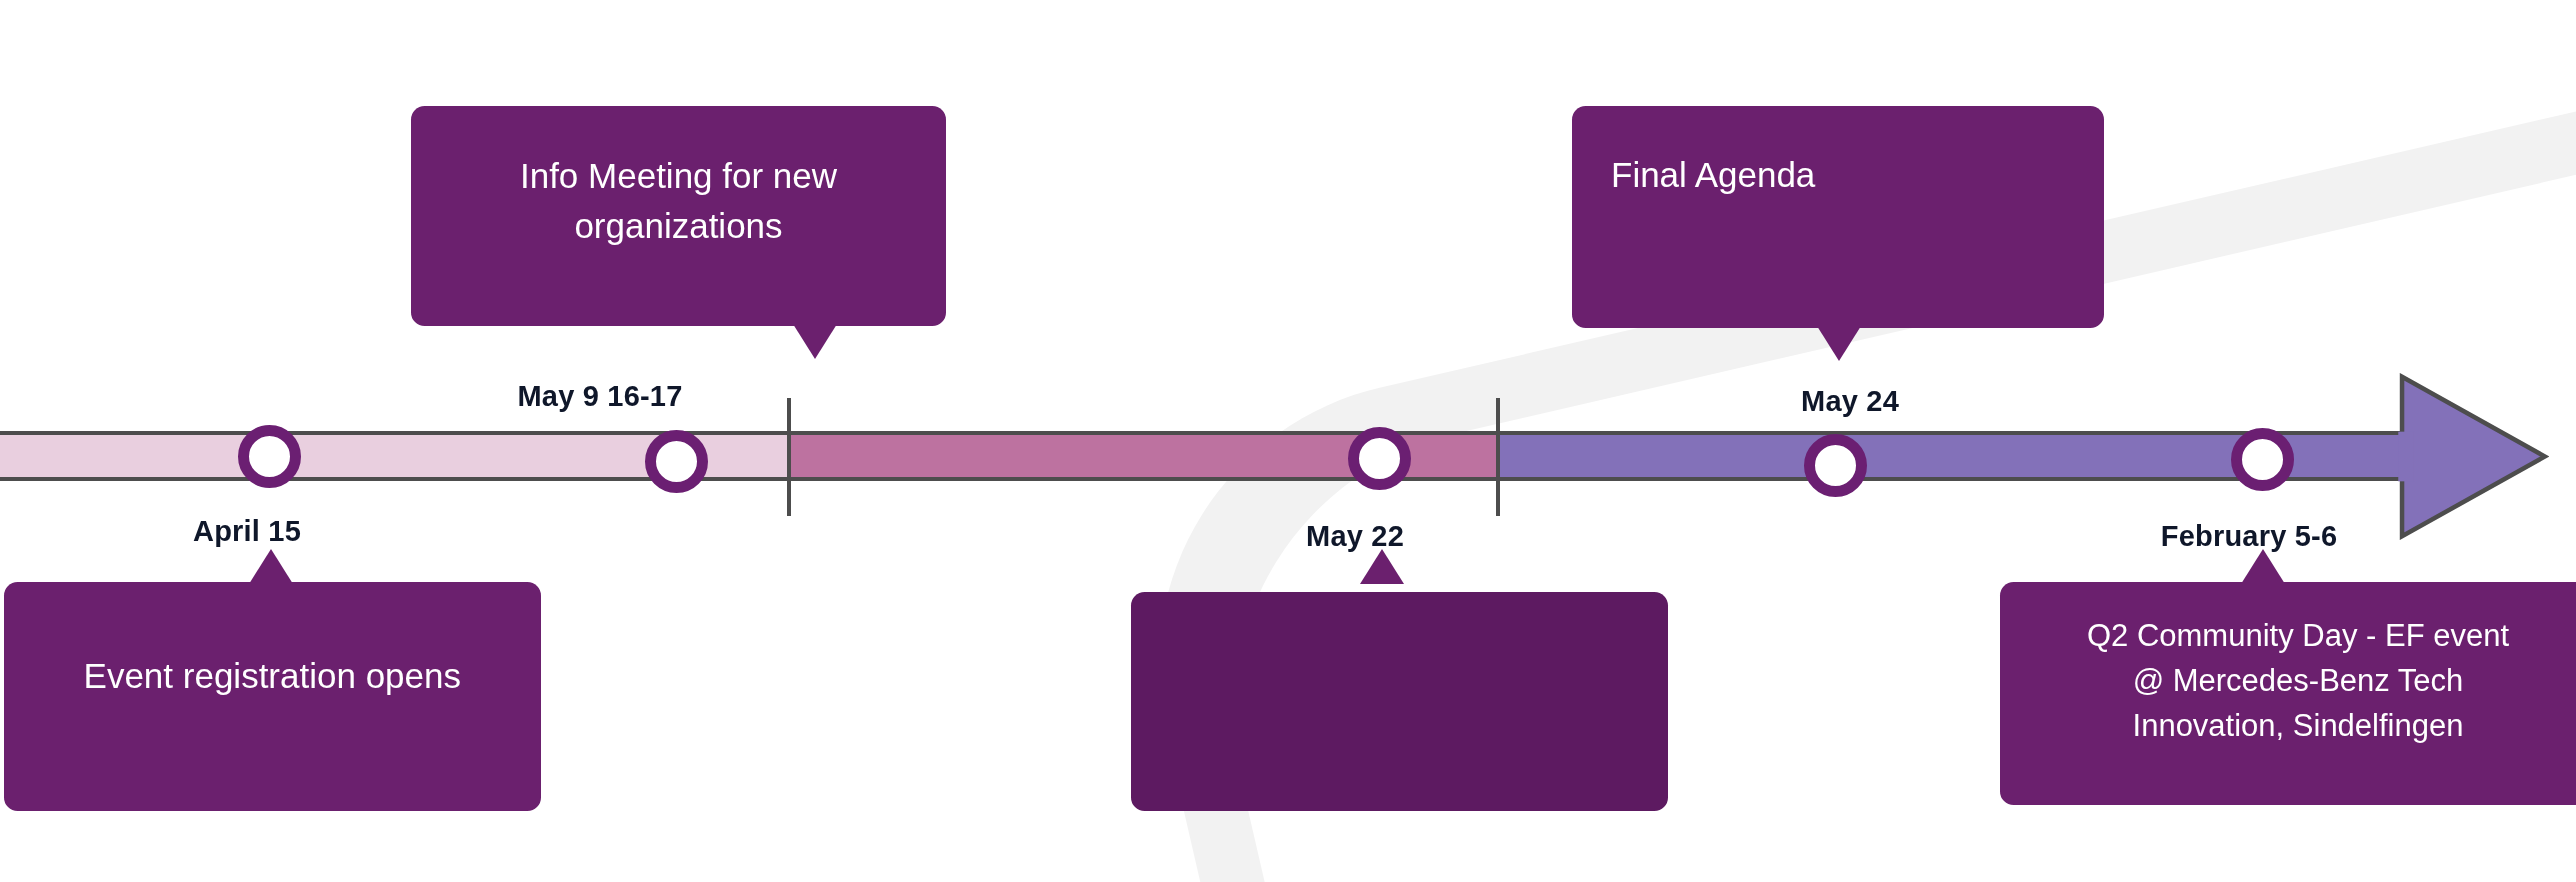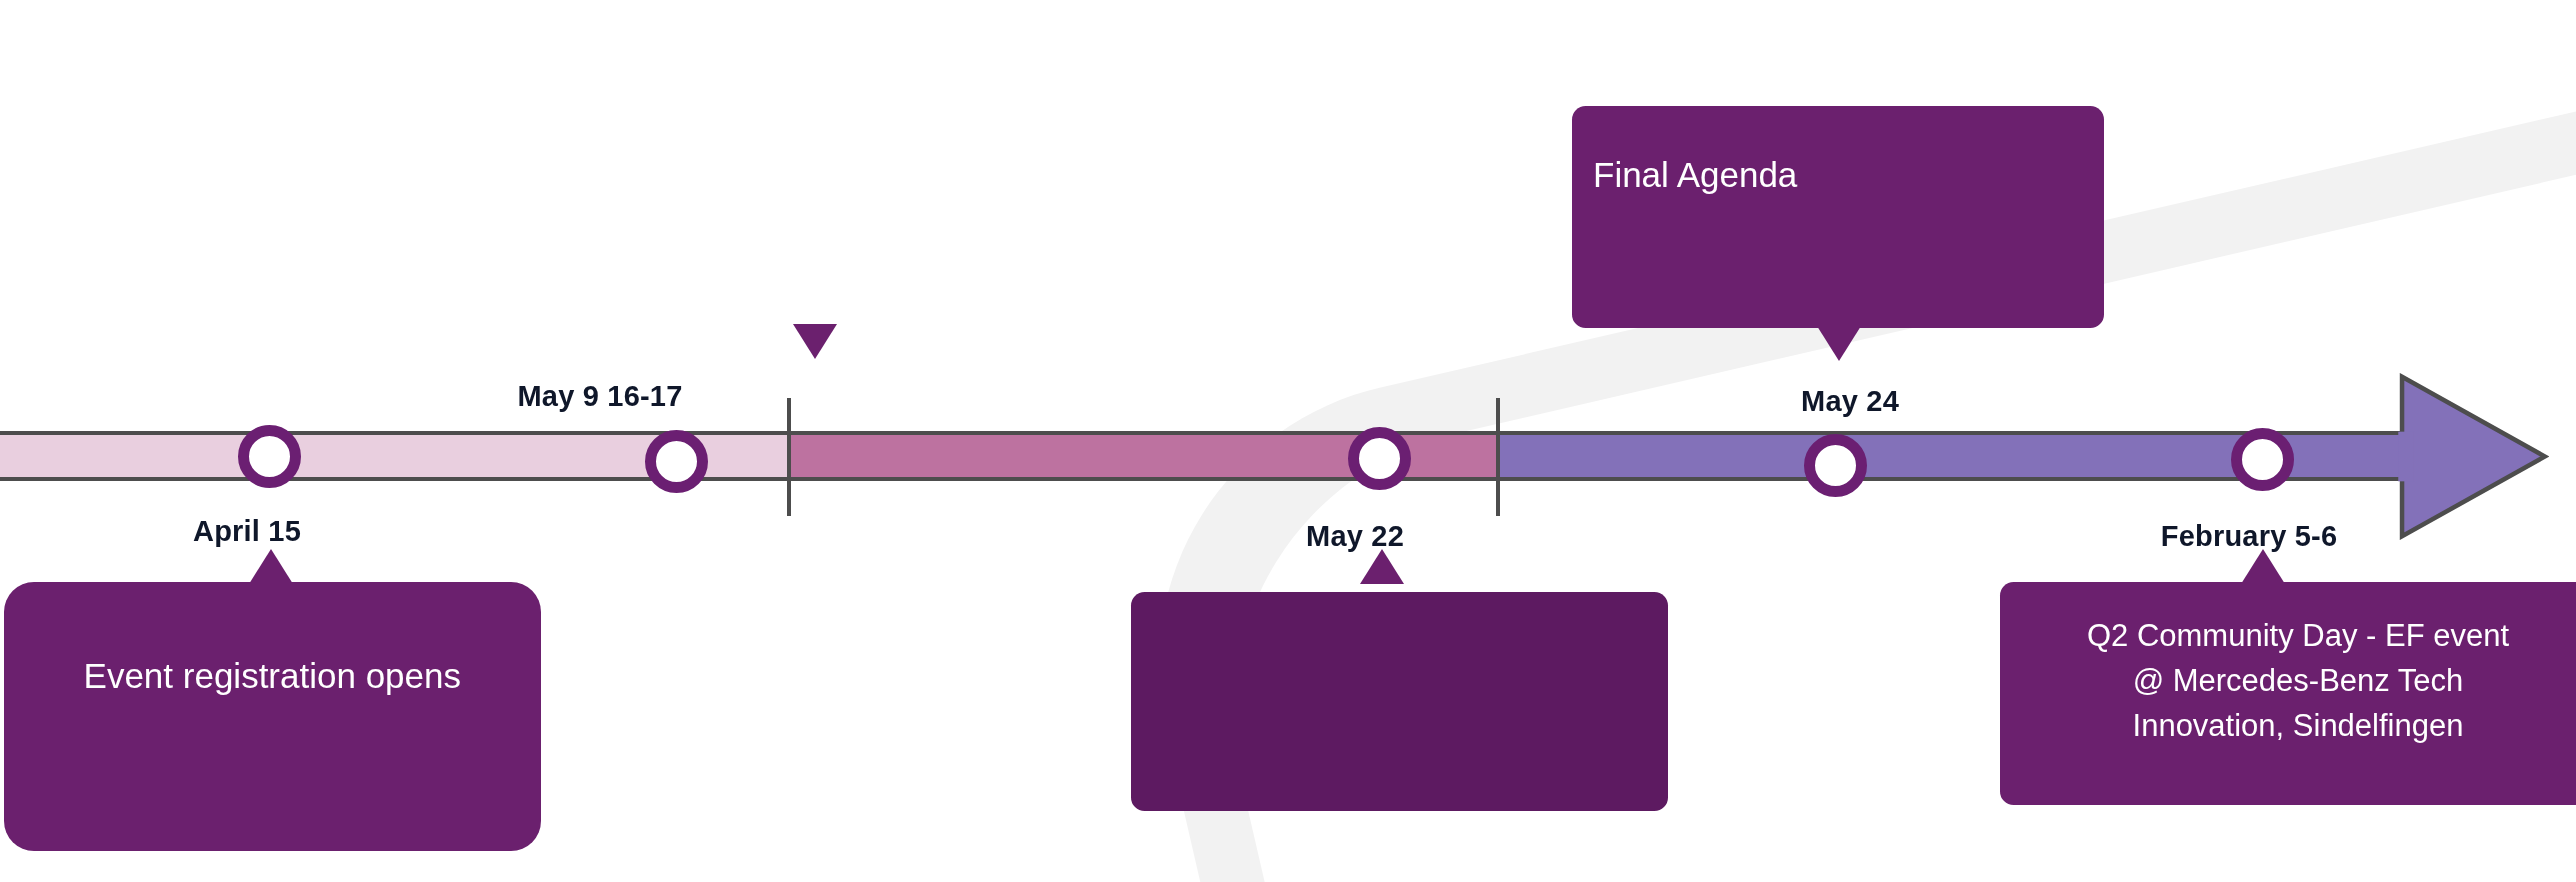--- a/index.html
+++ b/index.html
@@ -116,21 +116,21 @@
     color: #ffffff;
     font-size: 35px;
     line-height: 1.42;
     text-align: center;
     padding: 0 26px;
     box-sizing: border-box;
     white-space: pre-line;
   }
   .callout.align-left .txt {
     text-align: left;
-    padding-left: 21px;
+    padding-left: 39px;
   }
 
   
   .tail {
     position: absolute;
     width: 0;
     height: 0;
   }
   .tail-down {
     border-left: 22.6px solid transparent;
@@ -177,29 +177,33 @@
   <div class="marker" style="left:1348px;top:427px;"></div>
   <div class="marker" style="left:1804px;top:434px;"></div>
   <div class="marker" style="left:2231px;top:428px;"></div>
 
   <div class="date-label" style="left:247px;  top:515px;">April 15</div>
   <div class="date-label" style="left:600px;  top:380px;">May 9 16-17</div>
   <div class="date-label" style="left:1355px; top:520px;">May 22</div>
   <div class="date-label" style="left:1850px; top:385px;">May 24</div>
   <div class="date-label" style="left:2249px; top:520px;">February 5-6</div>
 
+  <div class="callout" style="left:411px; top:106px; width:535px; height:220px;">
+    <div class="txt" style="top:45px;">Info Meeting for new
+organizations</div>
+  </div>
   <div class="tail tail-down" style="left:793px; top:324px;"></div>
 
   <div class="callout align-left" style="left:1572px; top:106px; width:532px; height:222px;">
     <div class="txt" style="top:44px;">Final Agenda</div>
   </div>
   <div class="tail tail-down" style="left:1817px; top:326px;"></div>
 
   <div class="tail tail-up" style="left:249px; top:549px;"></div>
-  <div class="callout" style="left:3.8px; top:582px; width:537px; height:269px;border-radius:30px;">
+  <div class="callout" style="left:3.8px; top:582px; width:537px; height:229px;">
     <div class="txt" style="top:69px;">Event registration opens</div>
   </div>
 
   <div class="tail tail-up" style="left:1360px; top:549px;"></div>
   <div class="backplate" style="left:1131px; top:592px; width:537px; height:219px;"></div>
 
   <div class="tail tail-up" style="left:2241px; top:549px;"></div>
   <div class="callout" style="left:2000px; top:582px; width:596px; height:223px;padding-left:24px;">
     <div class="txt" style="top:32px; font-size:31px; line-height:1.45;">Q2 Community Day - EF event
 @ Mercedes-Benz Tech

